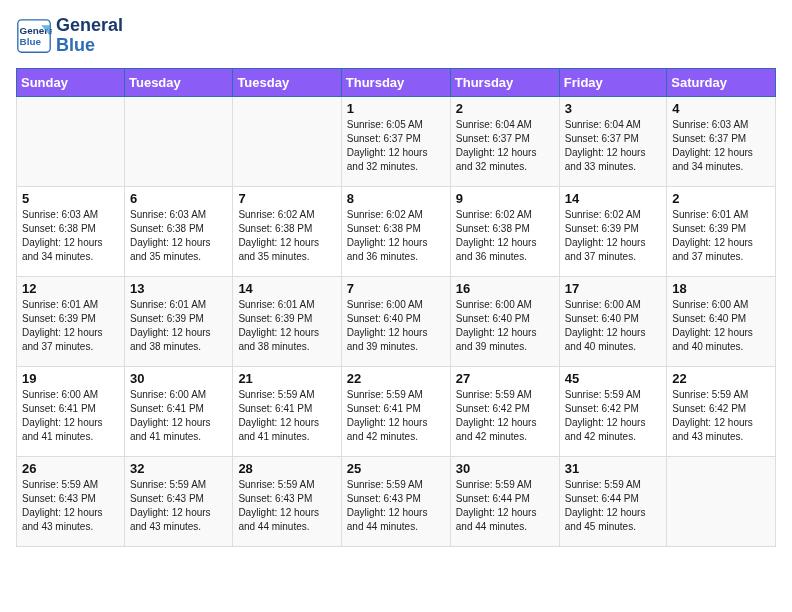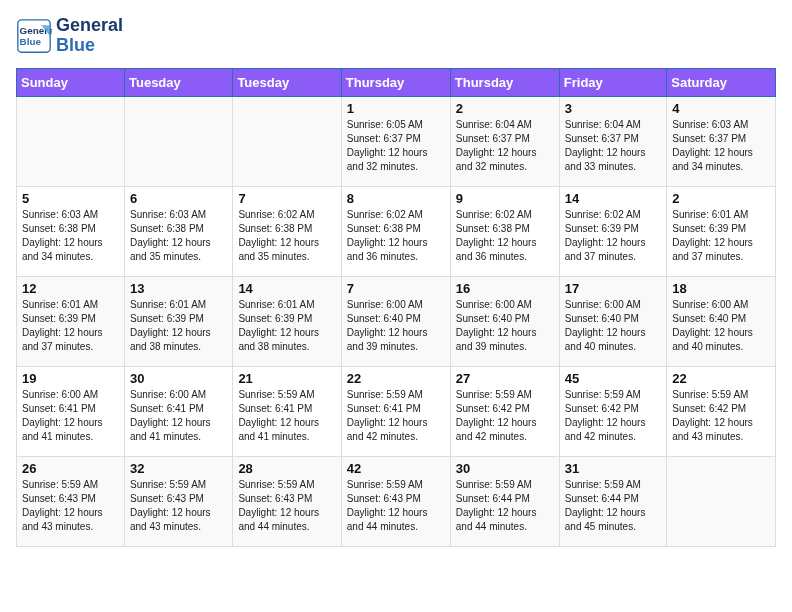--- a/index.html
+++ b/index.html
@@ -232,21 +232,21 @@
         </td>
         <td>
           <span class="day-num">32</span>
           <div class="day-info">Sunrise: 5:59 AM<br>Sunset: 6:43 PM<br>Daylight: 12 hours<br>and 43 minutes.</div>
         </td>
         <td>
           <span class="day-num">28</span>
           <div class="day-info">Sunrise: 5:59 AM<br>Sunset: 6:43 PM<br>Daylight: 12 hours<br>and 44 minutes.</div>
         </td>
         <td>
-          <span class="day-num">42</span>
+          <span class="day-num">25</span>
           <div class="day-info">Sunrise: 5:59 AM<br>Sunset: 6:43 PM<br>Daylight: 12 hours<br>and 44 minutes.</div>
         </td>
         <td>
           <span class="day-num">30</span>
           <div class="day-info">Sunrise: 5:59 AM<br>Sunset: 6:44 PM<br>Daylight: 12 hours<br>and 44 minutes.</div>
         </td>
         <td>
           <span class="day-num">31</span>
           <div class="day-info">Sunrise: 5:59 AM<br>Sunset: 6:44 PM<br>Daylight: 12 hours<br>and 45 minutes.</div>
         </td>

